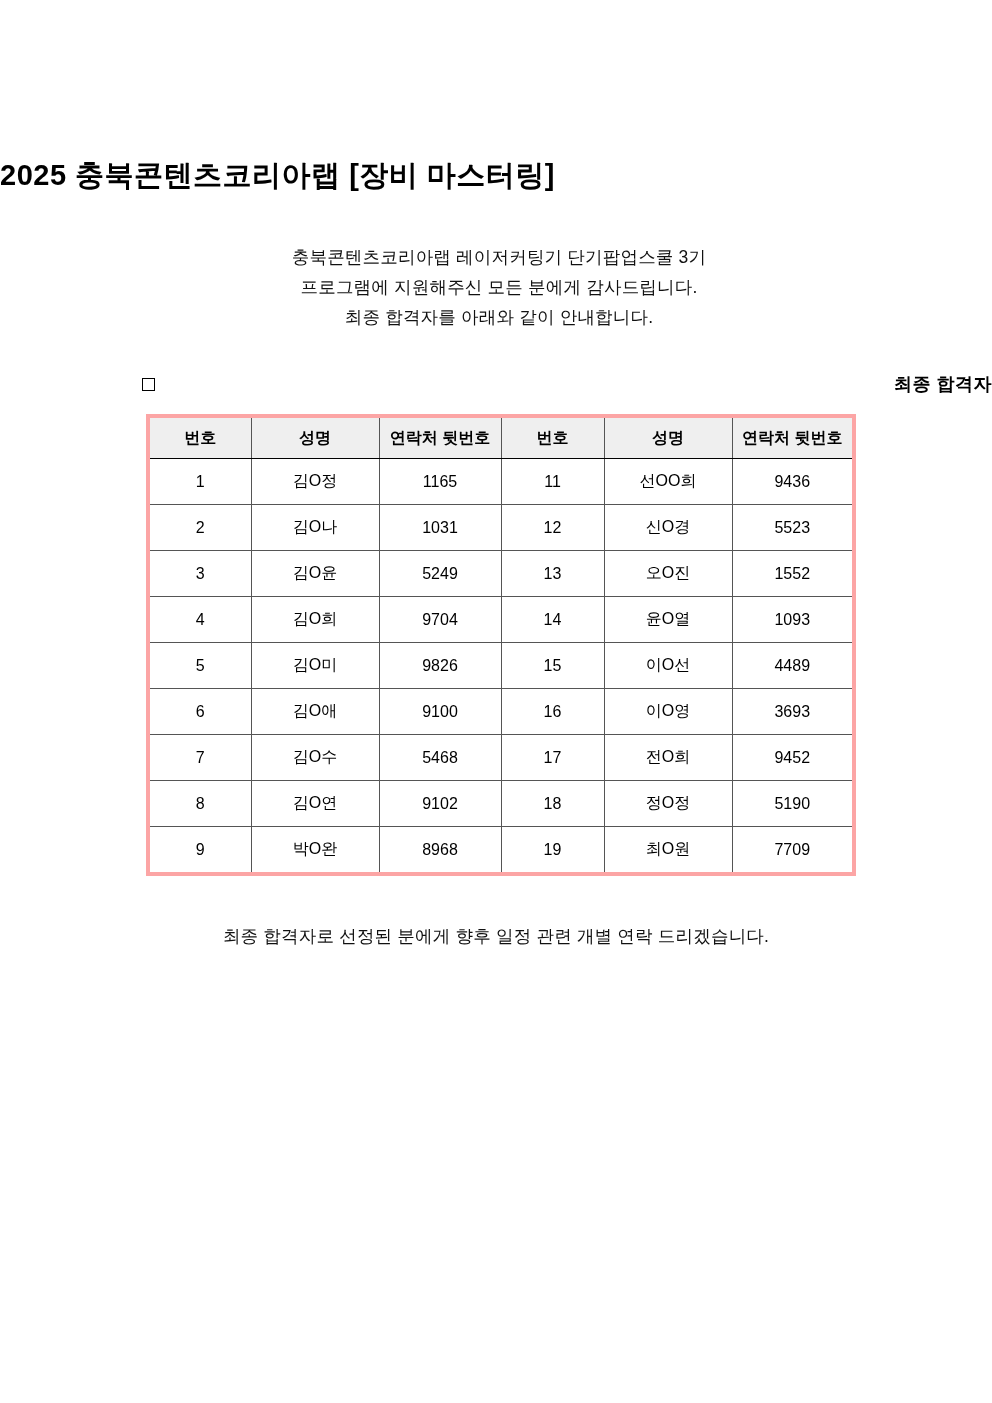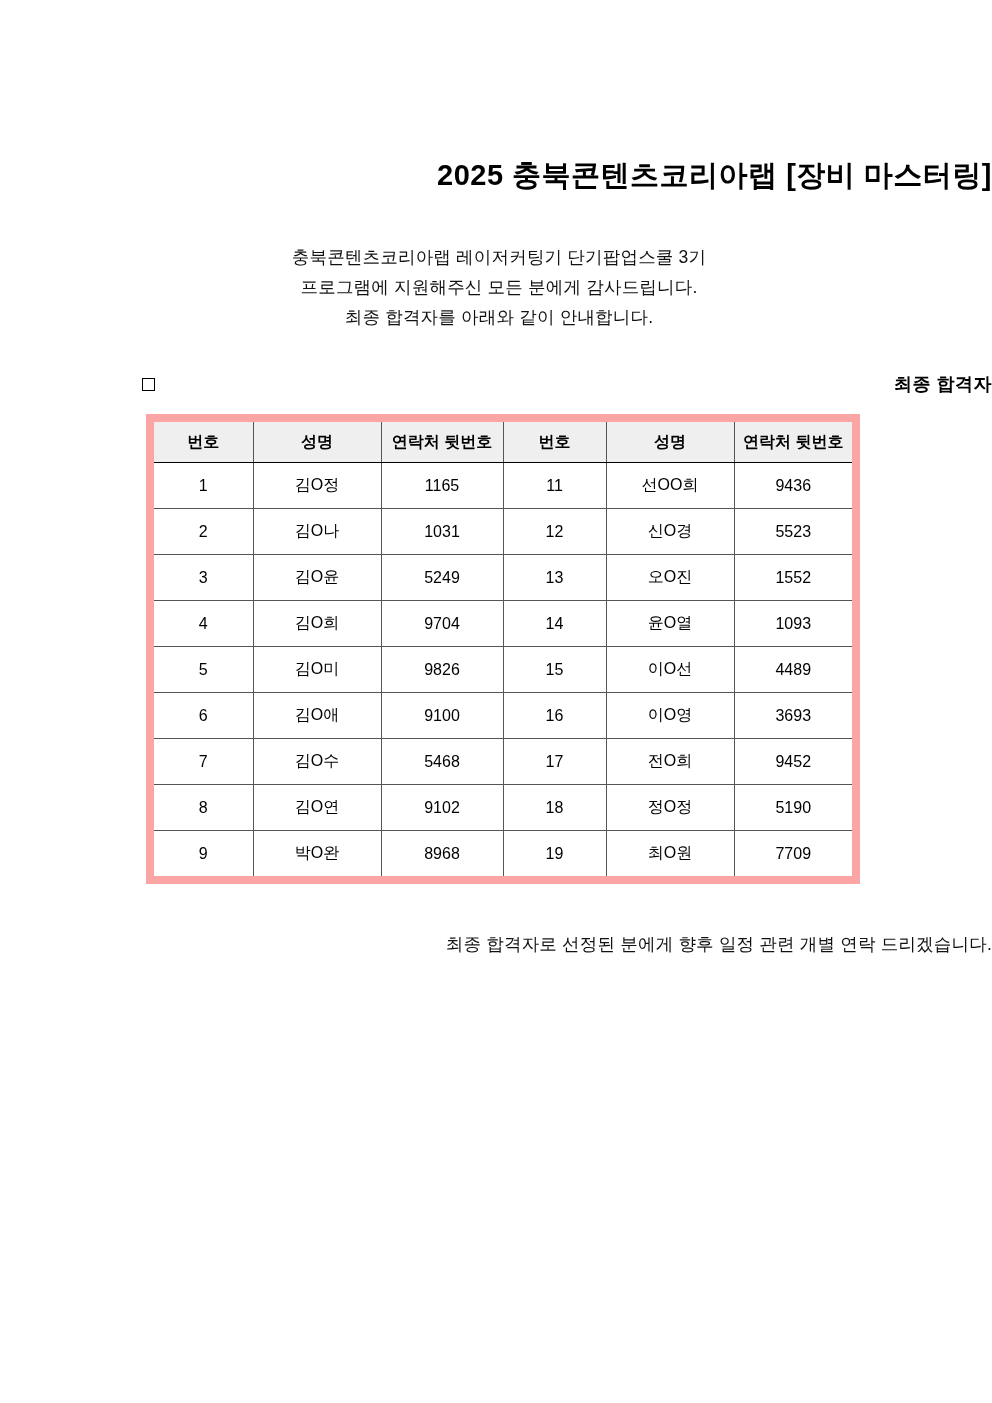--- a/index.html
+++ b/index.html
@@ -16,21 +16,21 @@
     overflow: hidden;
   }
   .page {
     width: 992px;
     height: 1403px;
     box-sizing: border-box;
     padding: 0;
     position: relative;
   }
   .title-block {
-    text-align: right;
+    text-align: left;
     margin-top: 152px;
   }
   .title-line {
     font-size: 29px;
     font-weight: bold;
     letter-spacing: 0.5px;
     line-height: 46px;
     color: #000;
   }
   .intro-block {
@@ -62,42 +62,42 @@
     height: 13px;
     border: 1.5px solid #000;
     box-sizing: border-box;
   }
   table.result-table {
     border-collapse: collapse;
     margin-top: 18px;
     margin-left: 146px;
     width: 704px;
     table-layout: fixed;
-    border: 8px solid #fca5a5;
+    border: 4px solid #fca5a5;
   }
   table.result-table th,
   table.result-table td {
     border: 1px solid #555;
     text-align: center;
     font-size: 16px;
     height: 43px;
     color: #000;
   }
   table.result-table thead th {
     background: #efefef;
     font-weight: bold;
     font-size: 16px;
     height: 38px;
     border-bottom: 1.5px solid #000;
   }
   table.result-table col.c-no { width: 103px; }
   table.result-table col.c-name { width: 128px; }
   table.result-table col.c-phone { width: 122px; }
   .footer-block {
-    text-align: right;
+    text-align: center;
     margin-top: 44px;
   }
   .footer-line {
     font-size: 17.5px;
     line-height: 32px;
     color: #111;
     letter-spacing: 0.2px;
   }
 </style>
 </head>

